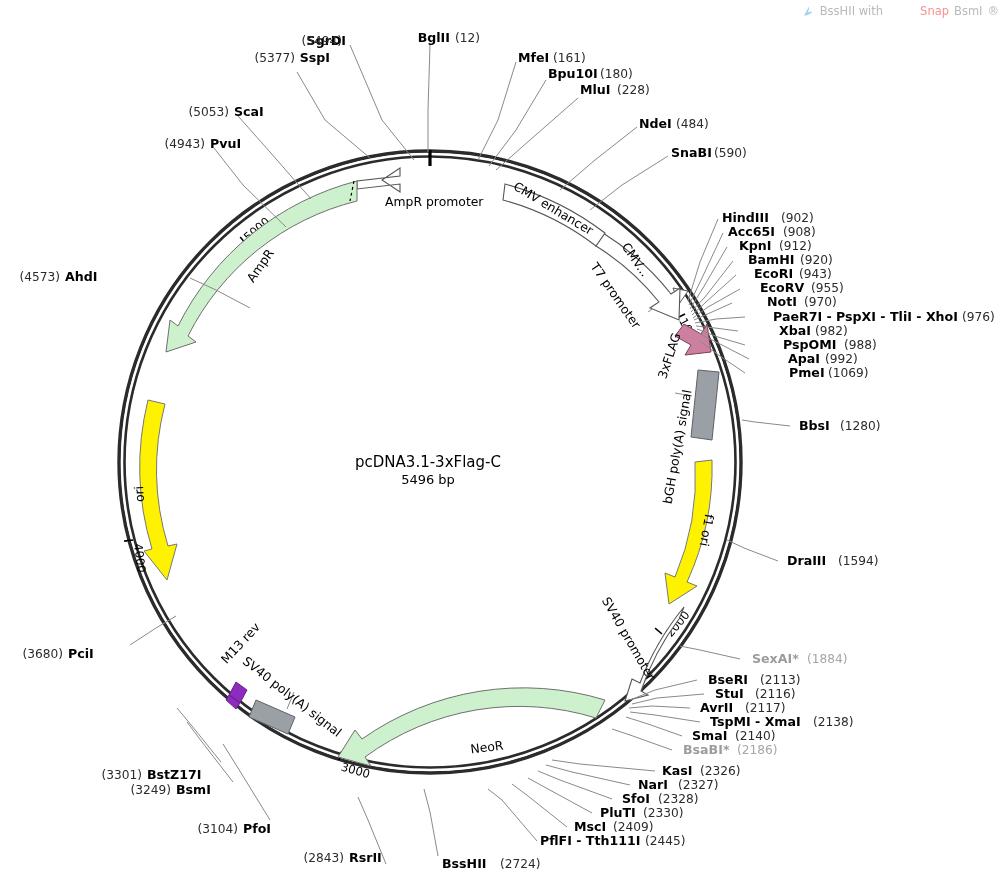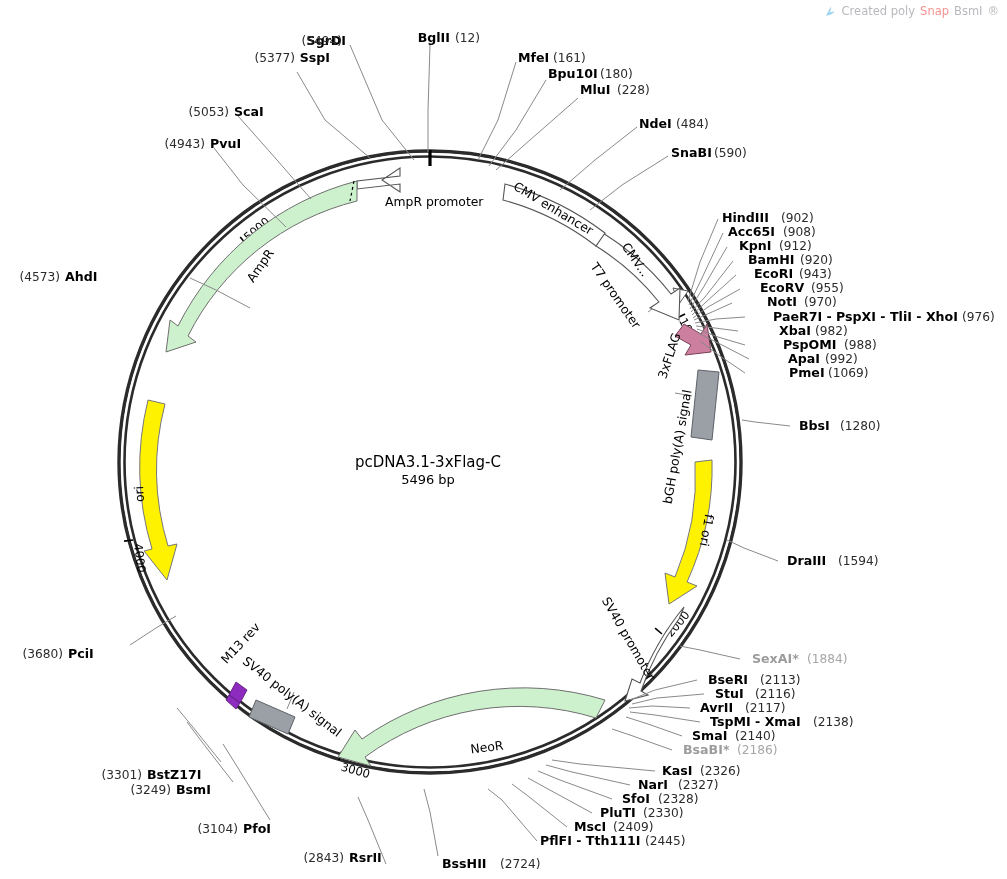--- a/index.html
+++ b/index.html
@@ -2,21 +2,21 @@
 <html><head>
 <meta charset="utf-8">
 <style>
   html,body{margin:0;padding:0;background:#ffffff;}
   body{width:1007px;height:879px;overflow:hidden;
        font-family:"DejaVu Sans","Liberation Sans",sans-serif;}
   #stage{position:relative;width:1007px;height:879px;background:#fff;}
   #map{position:absolute;left:0;top:0;}
   .wm{position:absolute;right:8px;top:4px;display:flex;align-items:center;gap:5px;
       font-family:"DejaVu Sans","Liberation Sans",sans-serif;font-size:11.5px;color:#b9b9bd;}
-  .wm .snap{color:#f4938f;}
+  .wm .snap{color:#f4938f;margin-left:32px;}
   .wm .logo{width:13px;height:13px;display:inline-block;}
   text{dominant-baseline:middle;}
   .enz{font-family:"DejaVu Sans","Liberation Sans",sans-serif;font-size:12.6px;font-weight:bold;fill:#000;}
   .pos{font-family:"DejaVu Sans","Liberation Sans",sans-serif;font-size:12.2px;font-weight:normal;fill:#2b2b2b;}
   .enz.gray{fill:#9c9c9c;}
   .pos.gray{fill:#a6a6a6;}
   .feat{font-family:"DejaVu Sans","Liberation Sans",sans-serif;font-size:12.4px;fill:#000;}
   .tickn{font-family:"DejaVu Sans","Liberation Sans",sans-serif;font-size:11.6px;fill:#000;}
   .ttl{font-family:"DejaVu Sans","Liberation Sans",sans-serif;font-size:15px;fill:#000;text-anchor:middle;}
   .sub{font-family:"DejaVu Sans","Liberation Sans",sans-serif;font-size:13px;fill:#000;text-anchor:middle;}
@@ -26,21 +26,21 @@
 <body>
 
 <div id="stage">
 
   <div class="wm">
     <span class="logo">
       <svg width="13" height="13" viewBox="0 0 13 13">
           <path d="M2 10.5 C4 7 5.5 4 7 1.5 C7.4 4 6.6 6 5.5 7.6 C7 6.8 8.6 6.6 10.6 7 C8 9 5.2 10.8 2 10.5 Z" fill="#9fd4f0"></path>
         </svg>
     </span>
-    <span>Created poly </span>
+    <span>BssHII with </span>
       <span class="snap">Snap</span>
       <span>BsmI</span>
       <span>®</span>
   </div>
 
   <svg id="map" width="1007" height="879" viewBox="0 0 1007 879">
 
     <defs>
       <path id="arcAmpRp" d=""></path>
     </defs>

